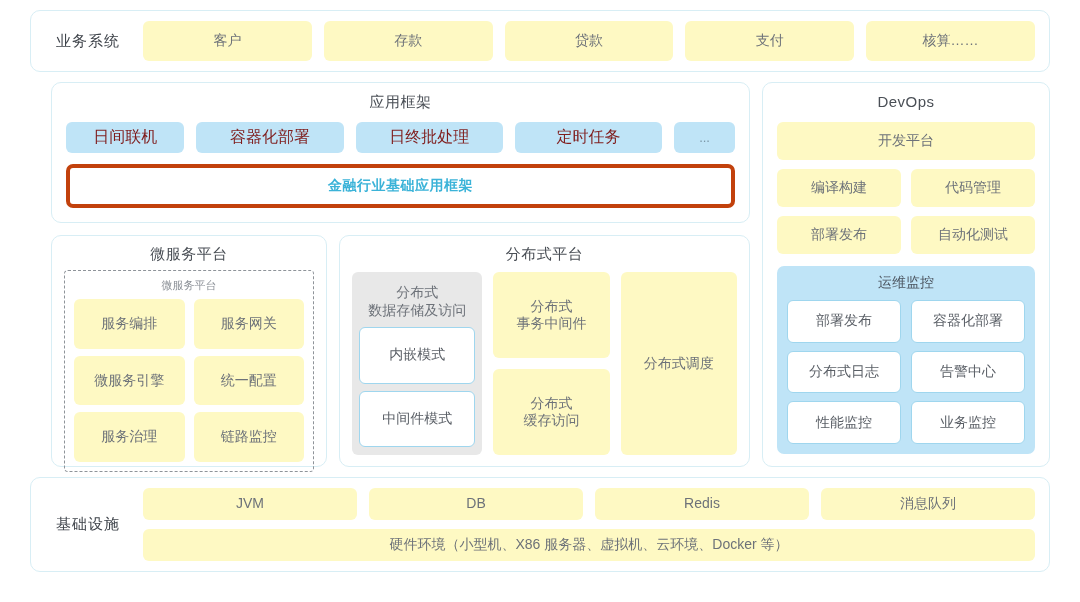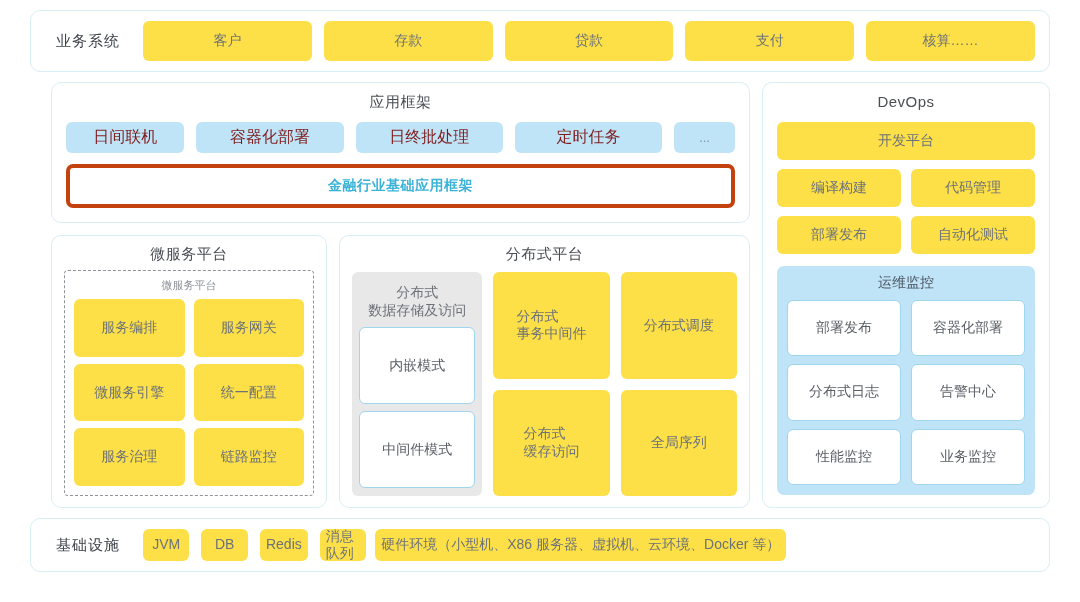--- a/index.html
+++ b/index.html
@@ -35,25 +35,26 @@
 
   .panel-title {
     text-align: center;
     font-size: 15px;
     color: #4a4f56;
     letter-spacing: .5px;
   }
 
   
   .chip {
-    background: #fde047;
+    background: #fef9c3;
     border-radius: 6px;
     display: flex;
     align-items: center;
     justify-content: center;
+    text-align: center;
     color: #6d7279;
     font-size: 14px;
     line-height: 1.25;
     box-sizing: border-box;
     padding: 16px 6px;
   }
 
   
   .chip-blue {
     background: #bfe4f7;
@@ -275,21 +276,21 @@
   .row-infra {
     flex: 0 0 auto;
     display: flex;
     align-items: center;
     padding: 10px 14px;
     gap: 12px;
   }
   .infra-stack {
     flex: 1;
     display: flex;
-    flex-direction: row;
+    flex-direction: column;
     gap: 9px;
   }
   .infra-top {
     display: flex;
     gap: 12px;
   }
   .infra-top .chip { flex: 1; height: 31px; }
   .infra-bottom .chip { height: 31px; font-size: 14px; }
 </style>
 </head>
@@ -364,21 +365,20 @@
               <div class="chip">
                 <span>
                   <span>分布式</span><br>
                   <span>缓存访问</span>
                 </span>
               </div>
             </div>
 
             <div class="dist-col">
               <div class="chip">分布式调度</div>
-              <div class="chip">全局序列</div>
             </div>
 
           </div>
         </div>
 
       </div>
     </div>
 
     <div class="panel mid-right">
       <div class="panel-title">DevOps</div>

